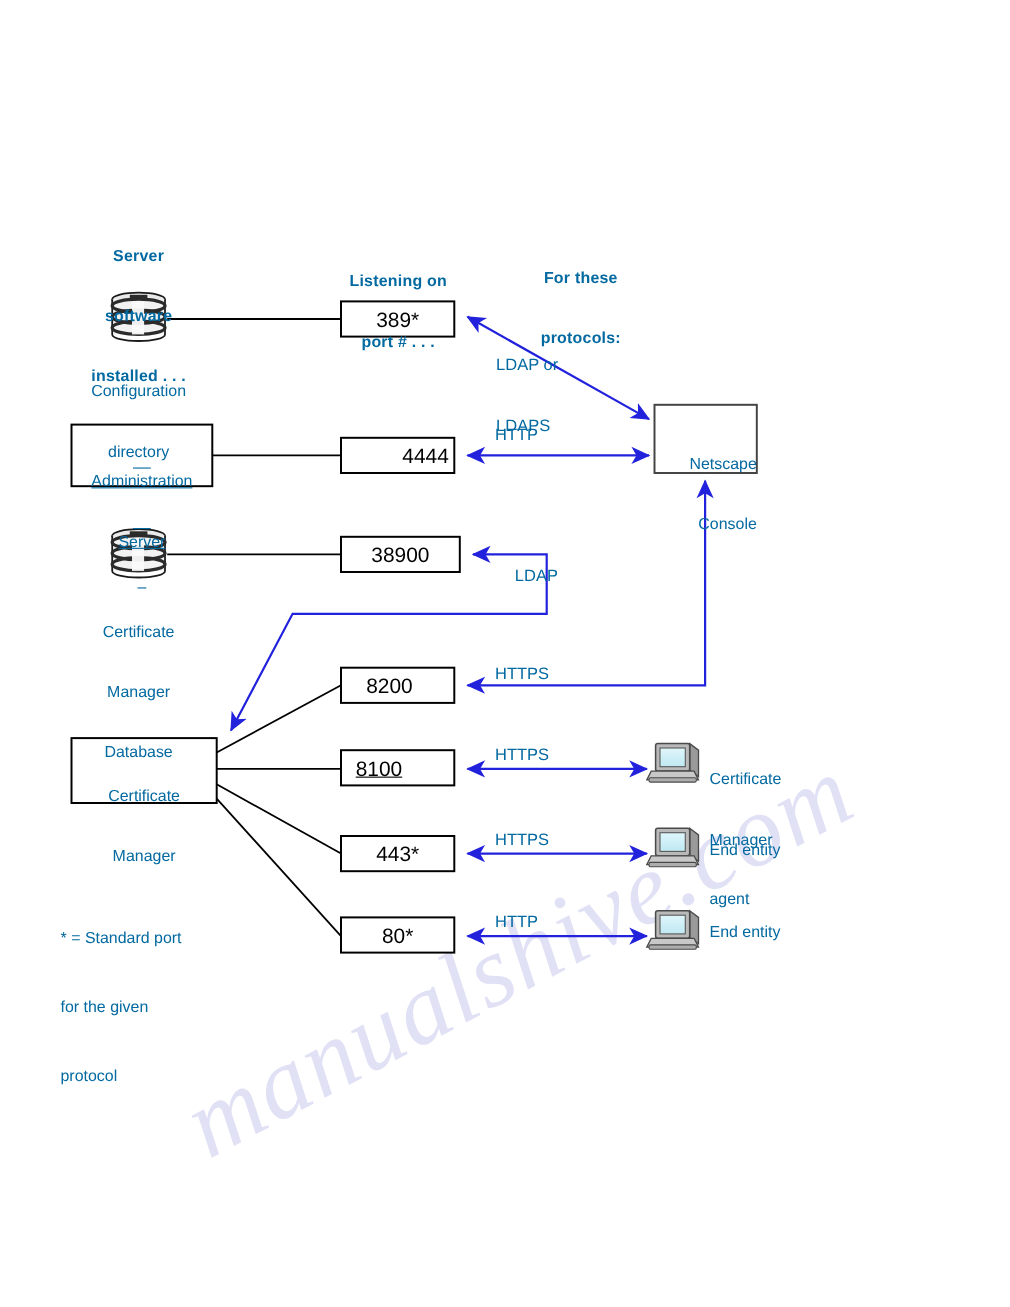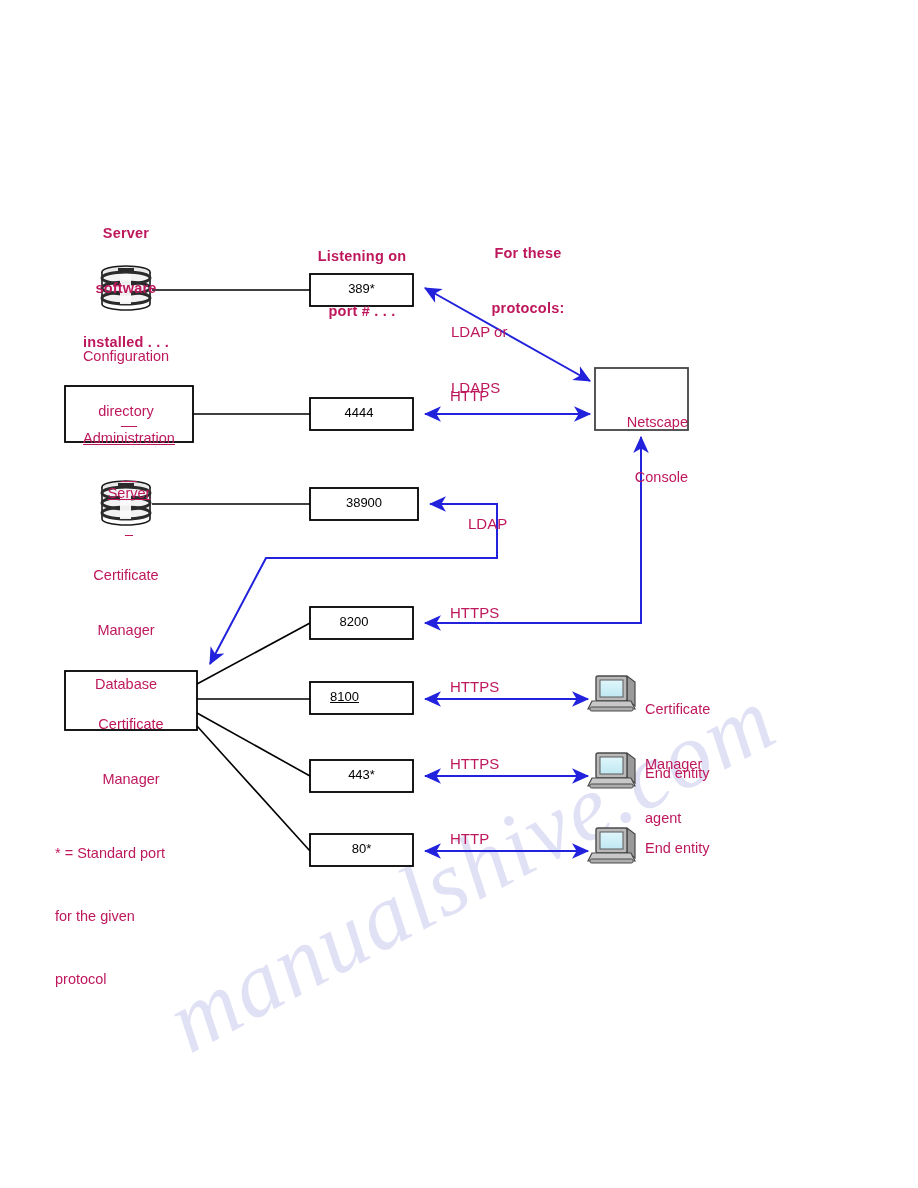--- a/index.html
+++ b/index.html
@@ -21,38 +21,38 @@
     height: 1188px;
   }
   .svg-layer {
     position: absolute;
     left: 0; top: 0;
     width: 918px;
     height: 1188px;
   }
   .lbl {
     position: absolute;
-    color: #be185d;
+    color: #0369a1;
     font-family: "Liberation Sans", sans-serif;
     white-space: pre;
     line-height: 1.25;
   }
   .col-head {
     font-weight: bold;
     font-size: 14.5px;
     text-align: center;
     letter-spacing: 0.2px;
   }
   .node-label {
     font-size: 14.5px;
     text-align: center;
   }
   .port-text {
     position: absolute;
-    font-size: 13px;
+    font-size: 19px;
     text-align: center;
     color: #000;
   }
   .proto {
     font-size: 15px;
   }
   .box-text {
     font-size: 14.5px;
     text-align: center;
   }
@@ -211,21 +211,21 @@
     <div>Manager</div>
     <div>Database</div>
   </div>
 
   <div class="lbl box-text" style="left:65px; top:679px; width:132px;">
     <div>Certificate</div>
     <div>Manager</div>
   </div>
 
   <div class="port-text" style="left:310px; top:281px; width:103px;">389*</div>
-  <div class="port-text" style="left:310px; top:405px; width:98px;">4444</div>
+  <div class="port-text" style="left:310px; top:405px; width:98px;text-align:right;">4444</div>
   <div class="port-text" style="left:310px; top:495px; width:108px;">38900</div>
   <div class="port-text" style="left:310px; top:614px; width:88px;">8200</div>
   <div class="port-text" style="left:298px; top:689px; width:93px;text-decoration:underline;">8100</div>
   <div class="port-text" style="left:310px; top:767px; width:103px;">443*</div>
   <div class="port-text" style="left:310px; top:841px; width:103px;">80*</div>
 
   <div class="lbl proto" style="left:451px; top:285px; width:150px;">
     <div>LDAP or</div>
     <div>LDAPS</div>
   </div>

